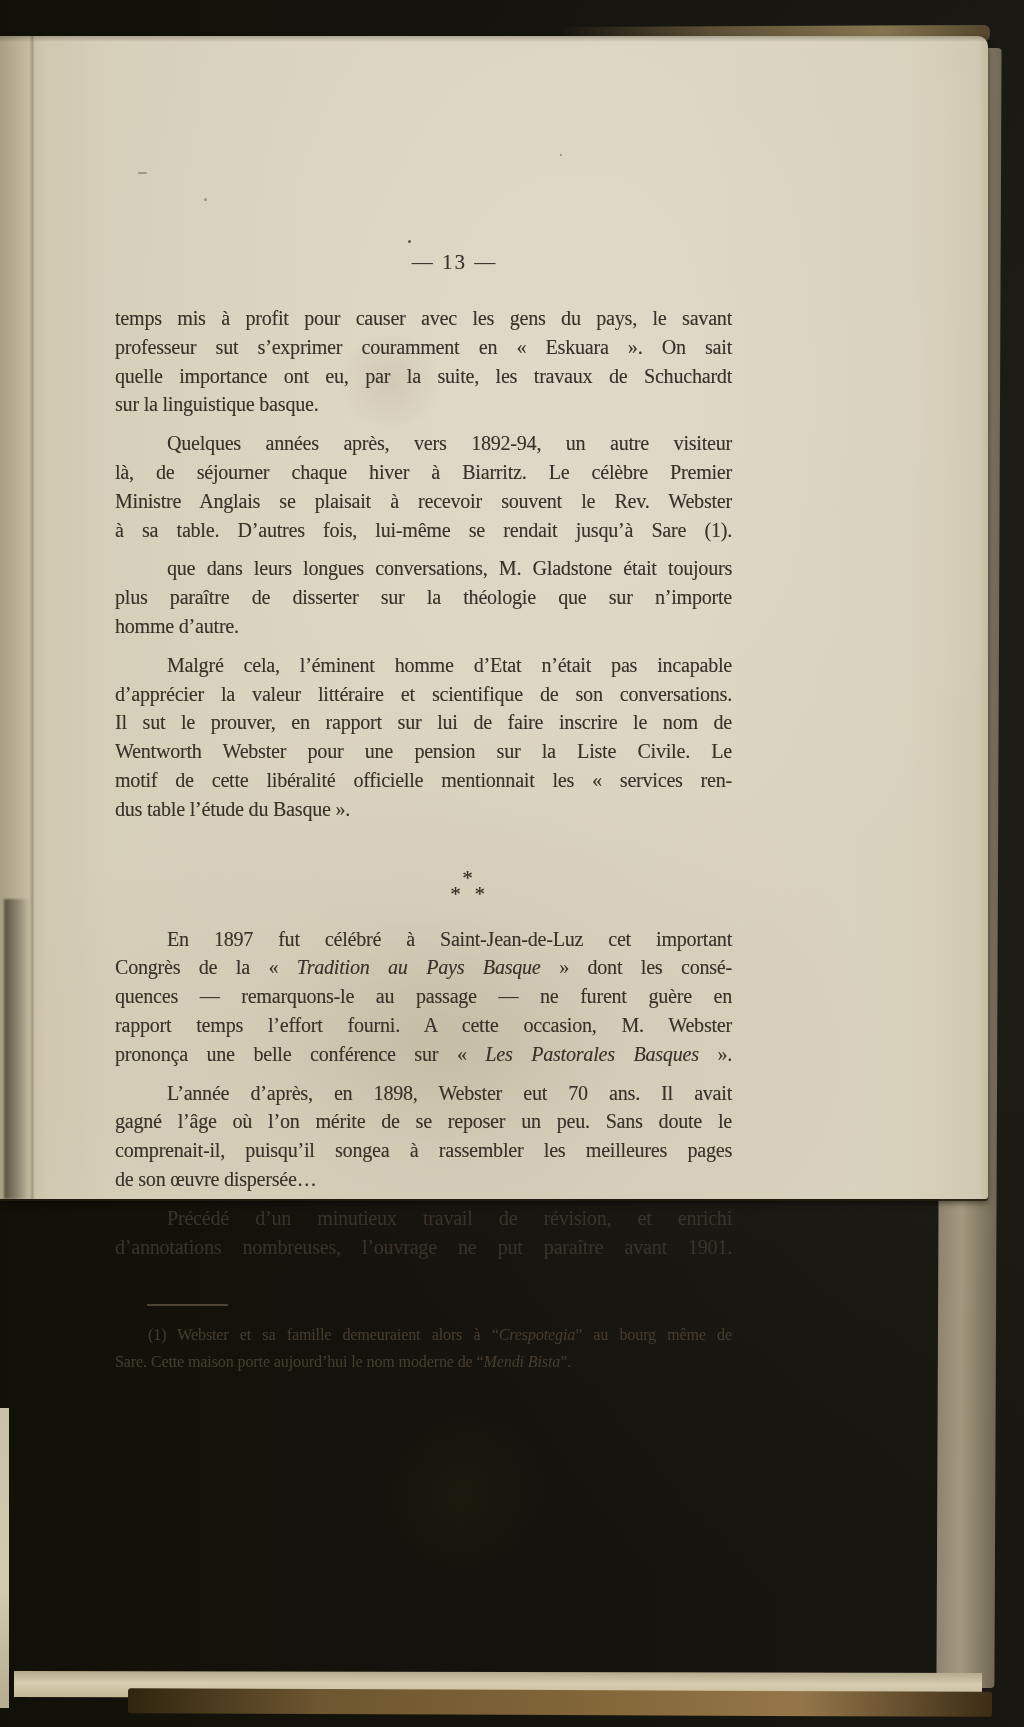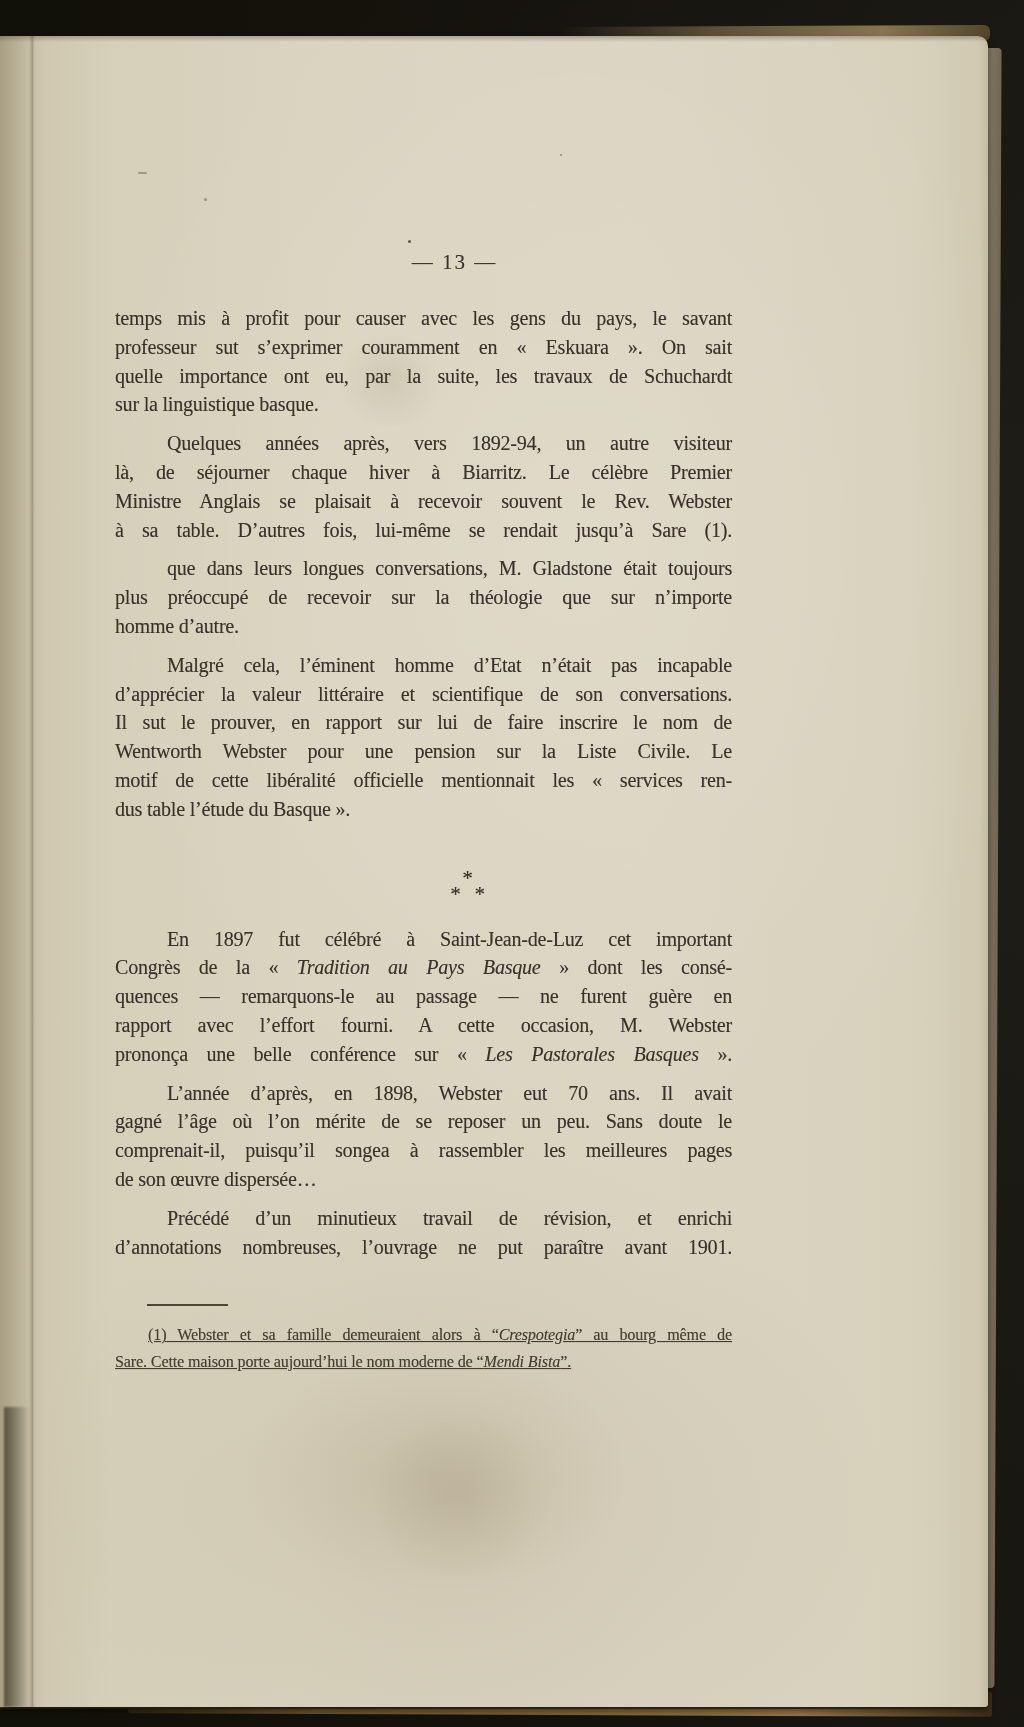--- a/index.html
+++ b/index.html
@@ -38,21 +38,21 @@
     border-radius: 3px;
     transform: rotate(0.25deg);
   }
   .left-page-sliver {
     position: absolute; left: 0; top: 1408px; width: 9px; height: 300px;
     background: linear-gradient(180deg, #c9c1a8, #d3cab0 60%, #b6ac8e);
   }
 
   
   .page {
-    position: absolute; left: 0px; top: 36px; width: 988px; height: 1671px;
+    position: absolute; left: 0px; top: 36px; width: 988px; height: 1163px;
     background:
       radial-gradient(ellipse 620px 520px at 46% 88%, rgba(110,92,55,0.10), transparent 70%),
       radial-gradient(ellipse 260px 160px at 44% 86%, rgba(100,84,50,0.10), transparent 75%),
       radial-gradient(ellipse 700px 900px at 58% 30%, rgba(255,255,255,0.12), transparent 72%),
       linear-gradient(90deg, #c3bb9f 0px, #cfc7ae 34px, #d6cfba 110px, #dad3bf 300px, #dbd4c1 65%, #d8d1bc 92%, #d1c9b2 99%, #c4bba0 100%),
       #d8d1bc;
     border-top-right-radius: 10px;
     border-bottom-right-radius: 3px;
     box-shadow: 0 2px 0 rgba(35,28,14,0.85), 0 4px 6px rgba(0,0,0,0.5);
   }
@@ -112,21 +112,21 @@
     word-spacing: 9px;
     color: #332d24;
   }
 
   .footnote-rule {
     width: 81px; height: 2px;
     margin: 43px 0 15px 32px;
     background: #4c4434;
   }
   .footnote { font-size: 16px; letter-spacing: -0.1px; color: #443c2e; }
-  .footnote .line { line-height: 27px; text-decoration: underline; }
+  .footnote .line { line-height: 27px; }
   .footnote .line:first-child { text-indent: 33px; }
 </style>
 </head>
 <body>
 
 <div class="canvas">
 
   <div class="back-page-sliver"></div>
   <div class="top-deckle"></div>
   <div class="bottom-under-cream"></div>
@@ -156,40 +156,40 @@
             <div class="line ragged"><span>sur la linguistique basque.</span></div>
           </div>
           <div class="para indent">
             <div class="line"><span>Quelques années après, vers 1892-94, un autre visiteur</span></div>
             <div class="line"><span>là, de séjourner chaque hiver à Biarritz. Le célèbre Premier</span></div>
             <div class="line"><span>Ministre Anglais se plaisait à recevoir souvent le Rev. Webster</span></div>
             <div class="line"><span>à sa table. D’autres fois, lui-même se rendait jusqu’à Sare (1).</span></div>
           </div>
           <div class="para indent">
             <div class="line"><span>que dans leurs longues conversations, M. Gladstone était toujours</span></div>
-            <div class="line"><span>plus préoccupé de recevoir sur la théologie que sur n’importe</span></div>
+            <div class="line"><span>plus paraître de disserter sur la théologie que sur n’importe</span></div>
             <div class="line ragged"><span>homme d’autre.</span></div>
           </div>
           <div class="para indent">
             <div class="line"><span>Malgré cela, l’éminent homme d’Etat n’était pas incapable</span></div>
             <div class="line"><span>d’apprécier la valeur littéraire et scientifique de son conversations.</span></div>
             <div class="line"><span>Il sut le prouver, en rapport sur lui de faire inscrire le nom de</span></div>
             <div class="line"><span>Wentworth Webster pour une pension sur la Liste Civile. Le</span></div>
             <div class="line"><span>motif de cette libéralité officielle mentionnait les « services ren-</span></div>
             <div class="line ragged"><span>dus table l’étude du Basque ».</span></div>
           </div>
           <div class="asterism">
             <div>*</div>
             <div>* *</div>
           </div>
           <div class="para indent">
             <div class="line"><span>En 1897 fut célébré à Saint-Jean-de-Luz cet important</span></div>
             <div class="line"><span>Congrès de la « </span><span class="it">Tradition au Pays Basque</span><span> » dont les consé-</span></div>
             <div class="line"><span>quences — remarquons-le au passage — ne furent guère en</span></div>
-            <div class="line"><span>rapport avec l’effort fourni. A cette occasion, M. Webster</span></div>
+            <div class="line"><span>rapport temps l’effort fourni. A cette occasion, M. Webster</span></div>
             <div class="line"><span>prononça une belle conférence sur « </span><span class="it">Les Pastorales Basques</span><span> ».</span></div>
           </div>
           <div class="para indent">
             <div class="line"><span>L’année d’après, en 1898, Webster eut 70 ans. Il avait</span></div>
             <div class="line"><span>gagné l’âge où l’on mérite de se reposer un peu. Sans doute le</span></div>
             <div class="line"><span>comprenait-il, puisqu’il songea à rassembler les meilleures pages</span></div>
             <div class="line ragged"><span>de son œuvre dispersée…</span></div>
           </div>
           <div class="para indent">
             <div class="line"><span>Précédé d’un minutieux travail de révision, et enrichi</span></div>

